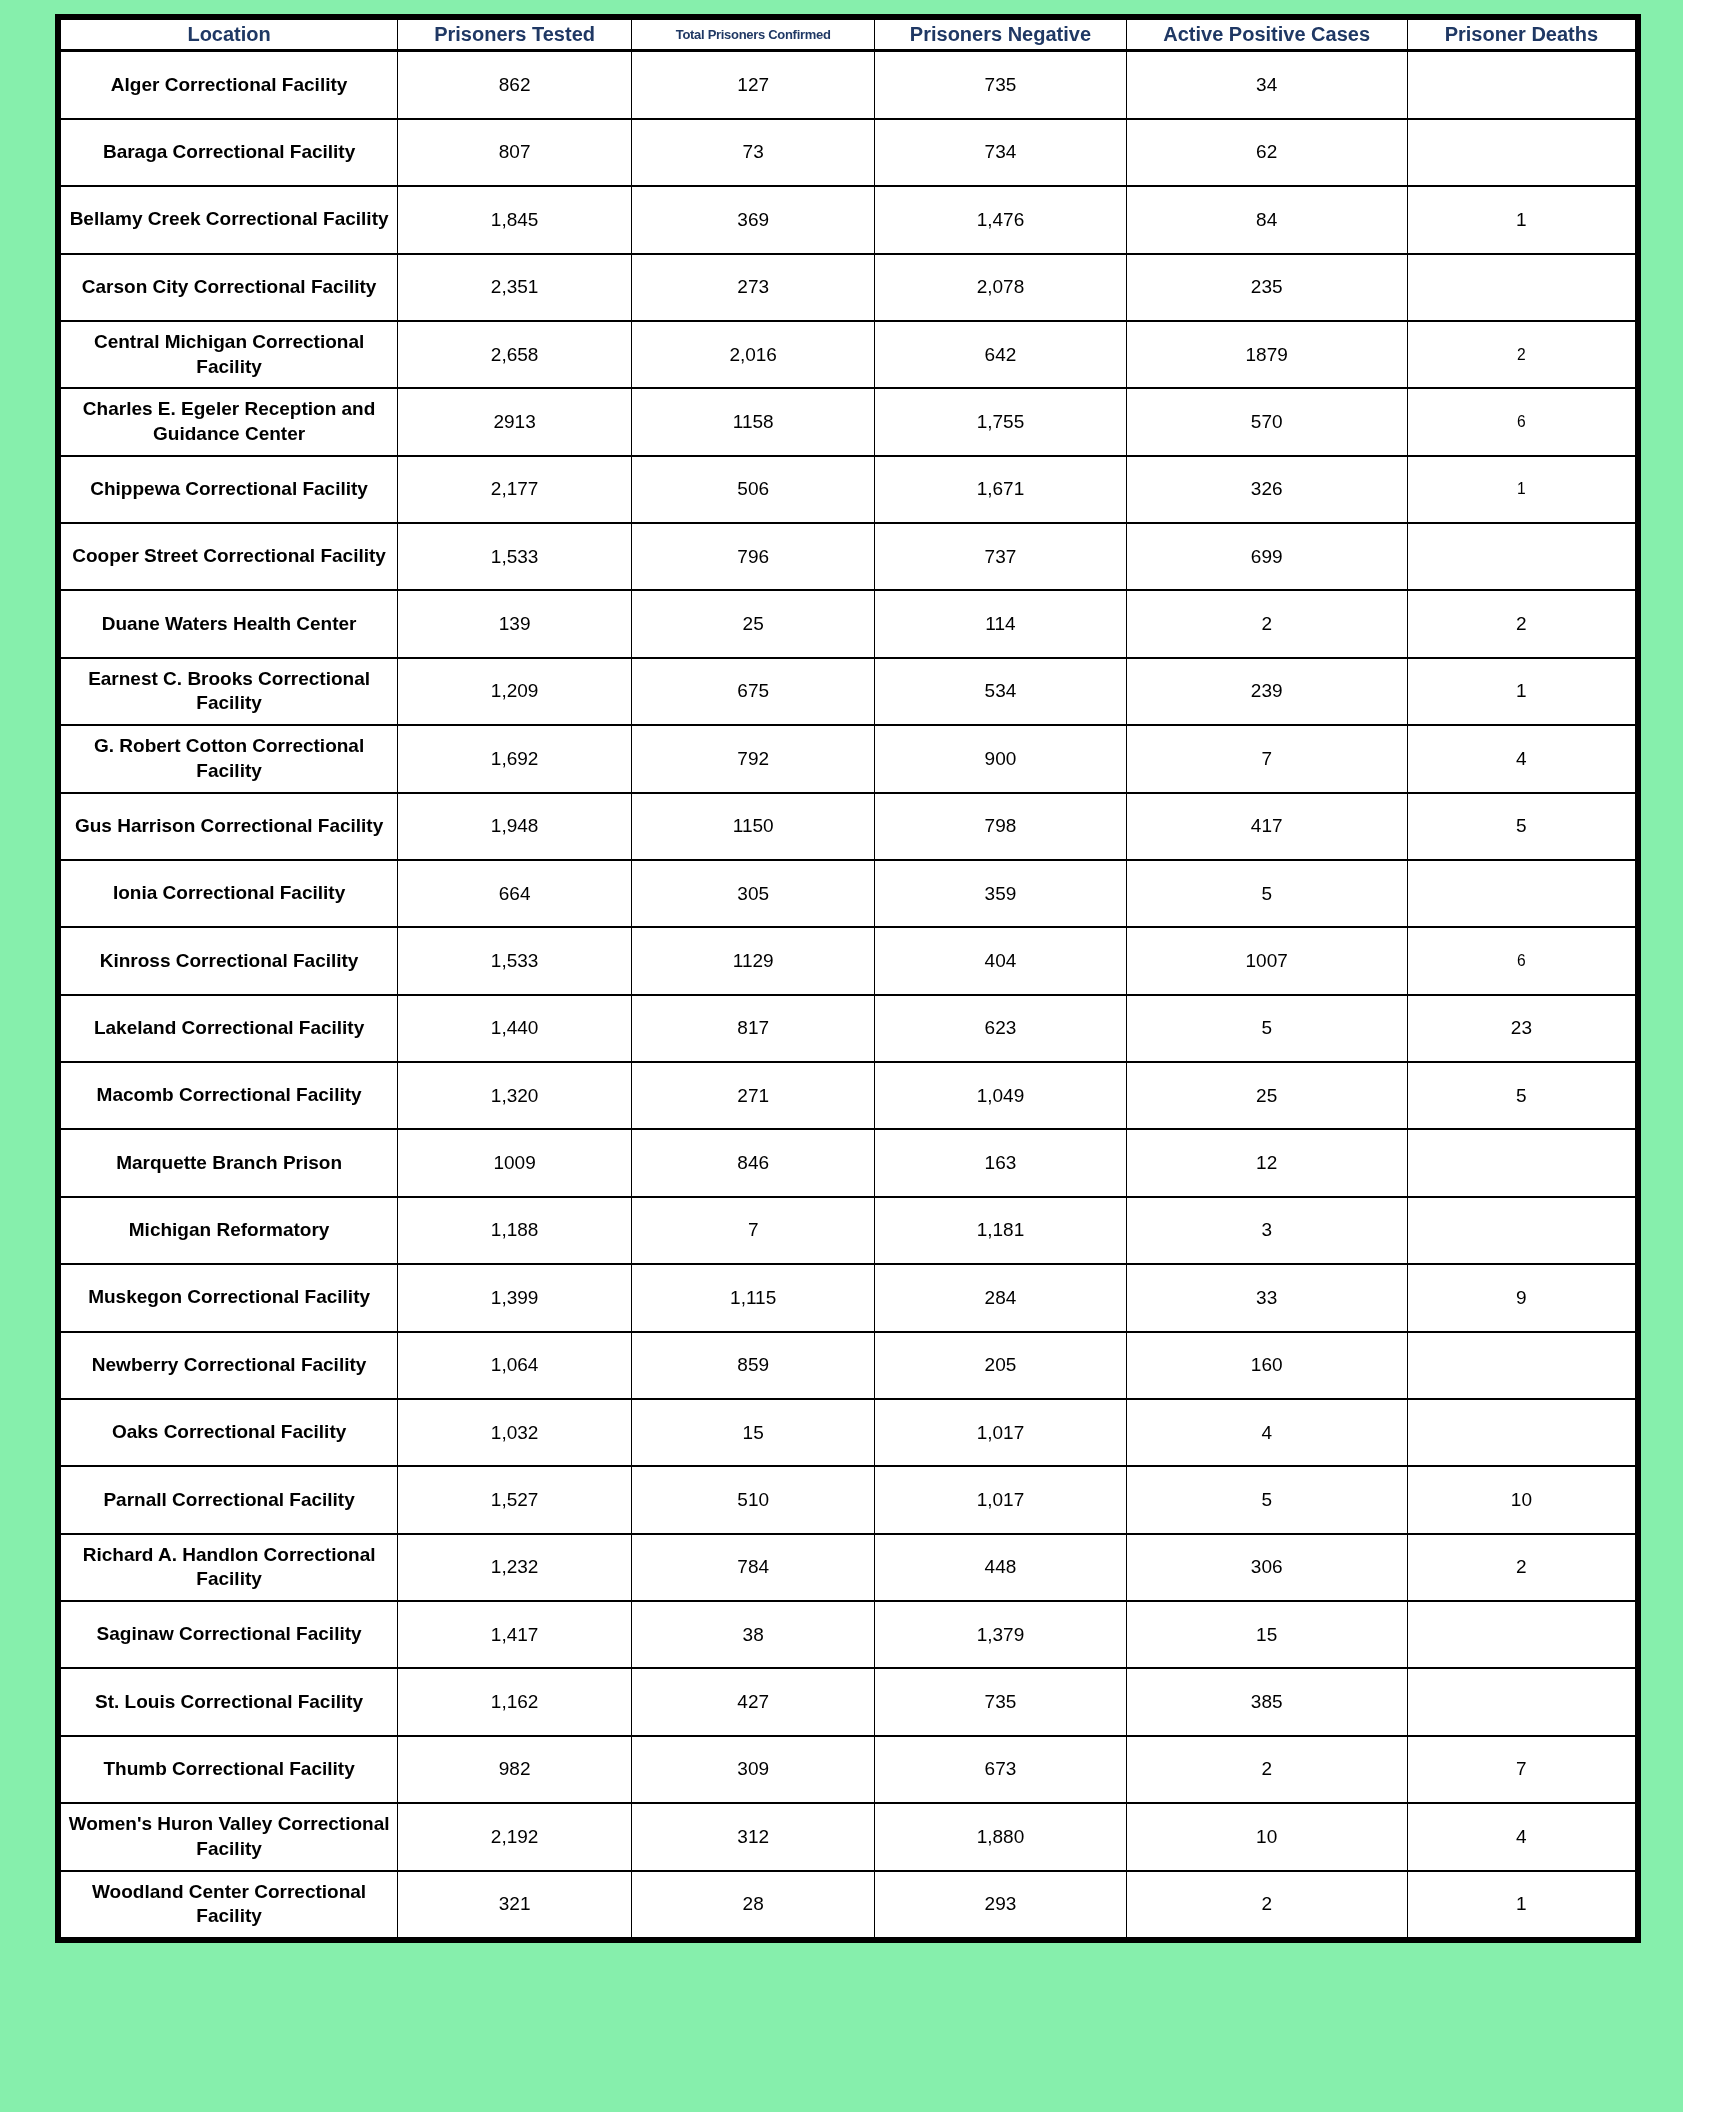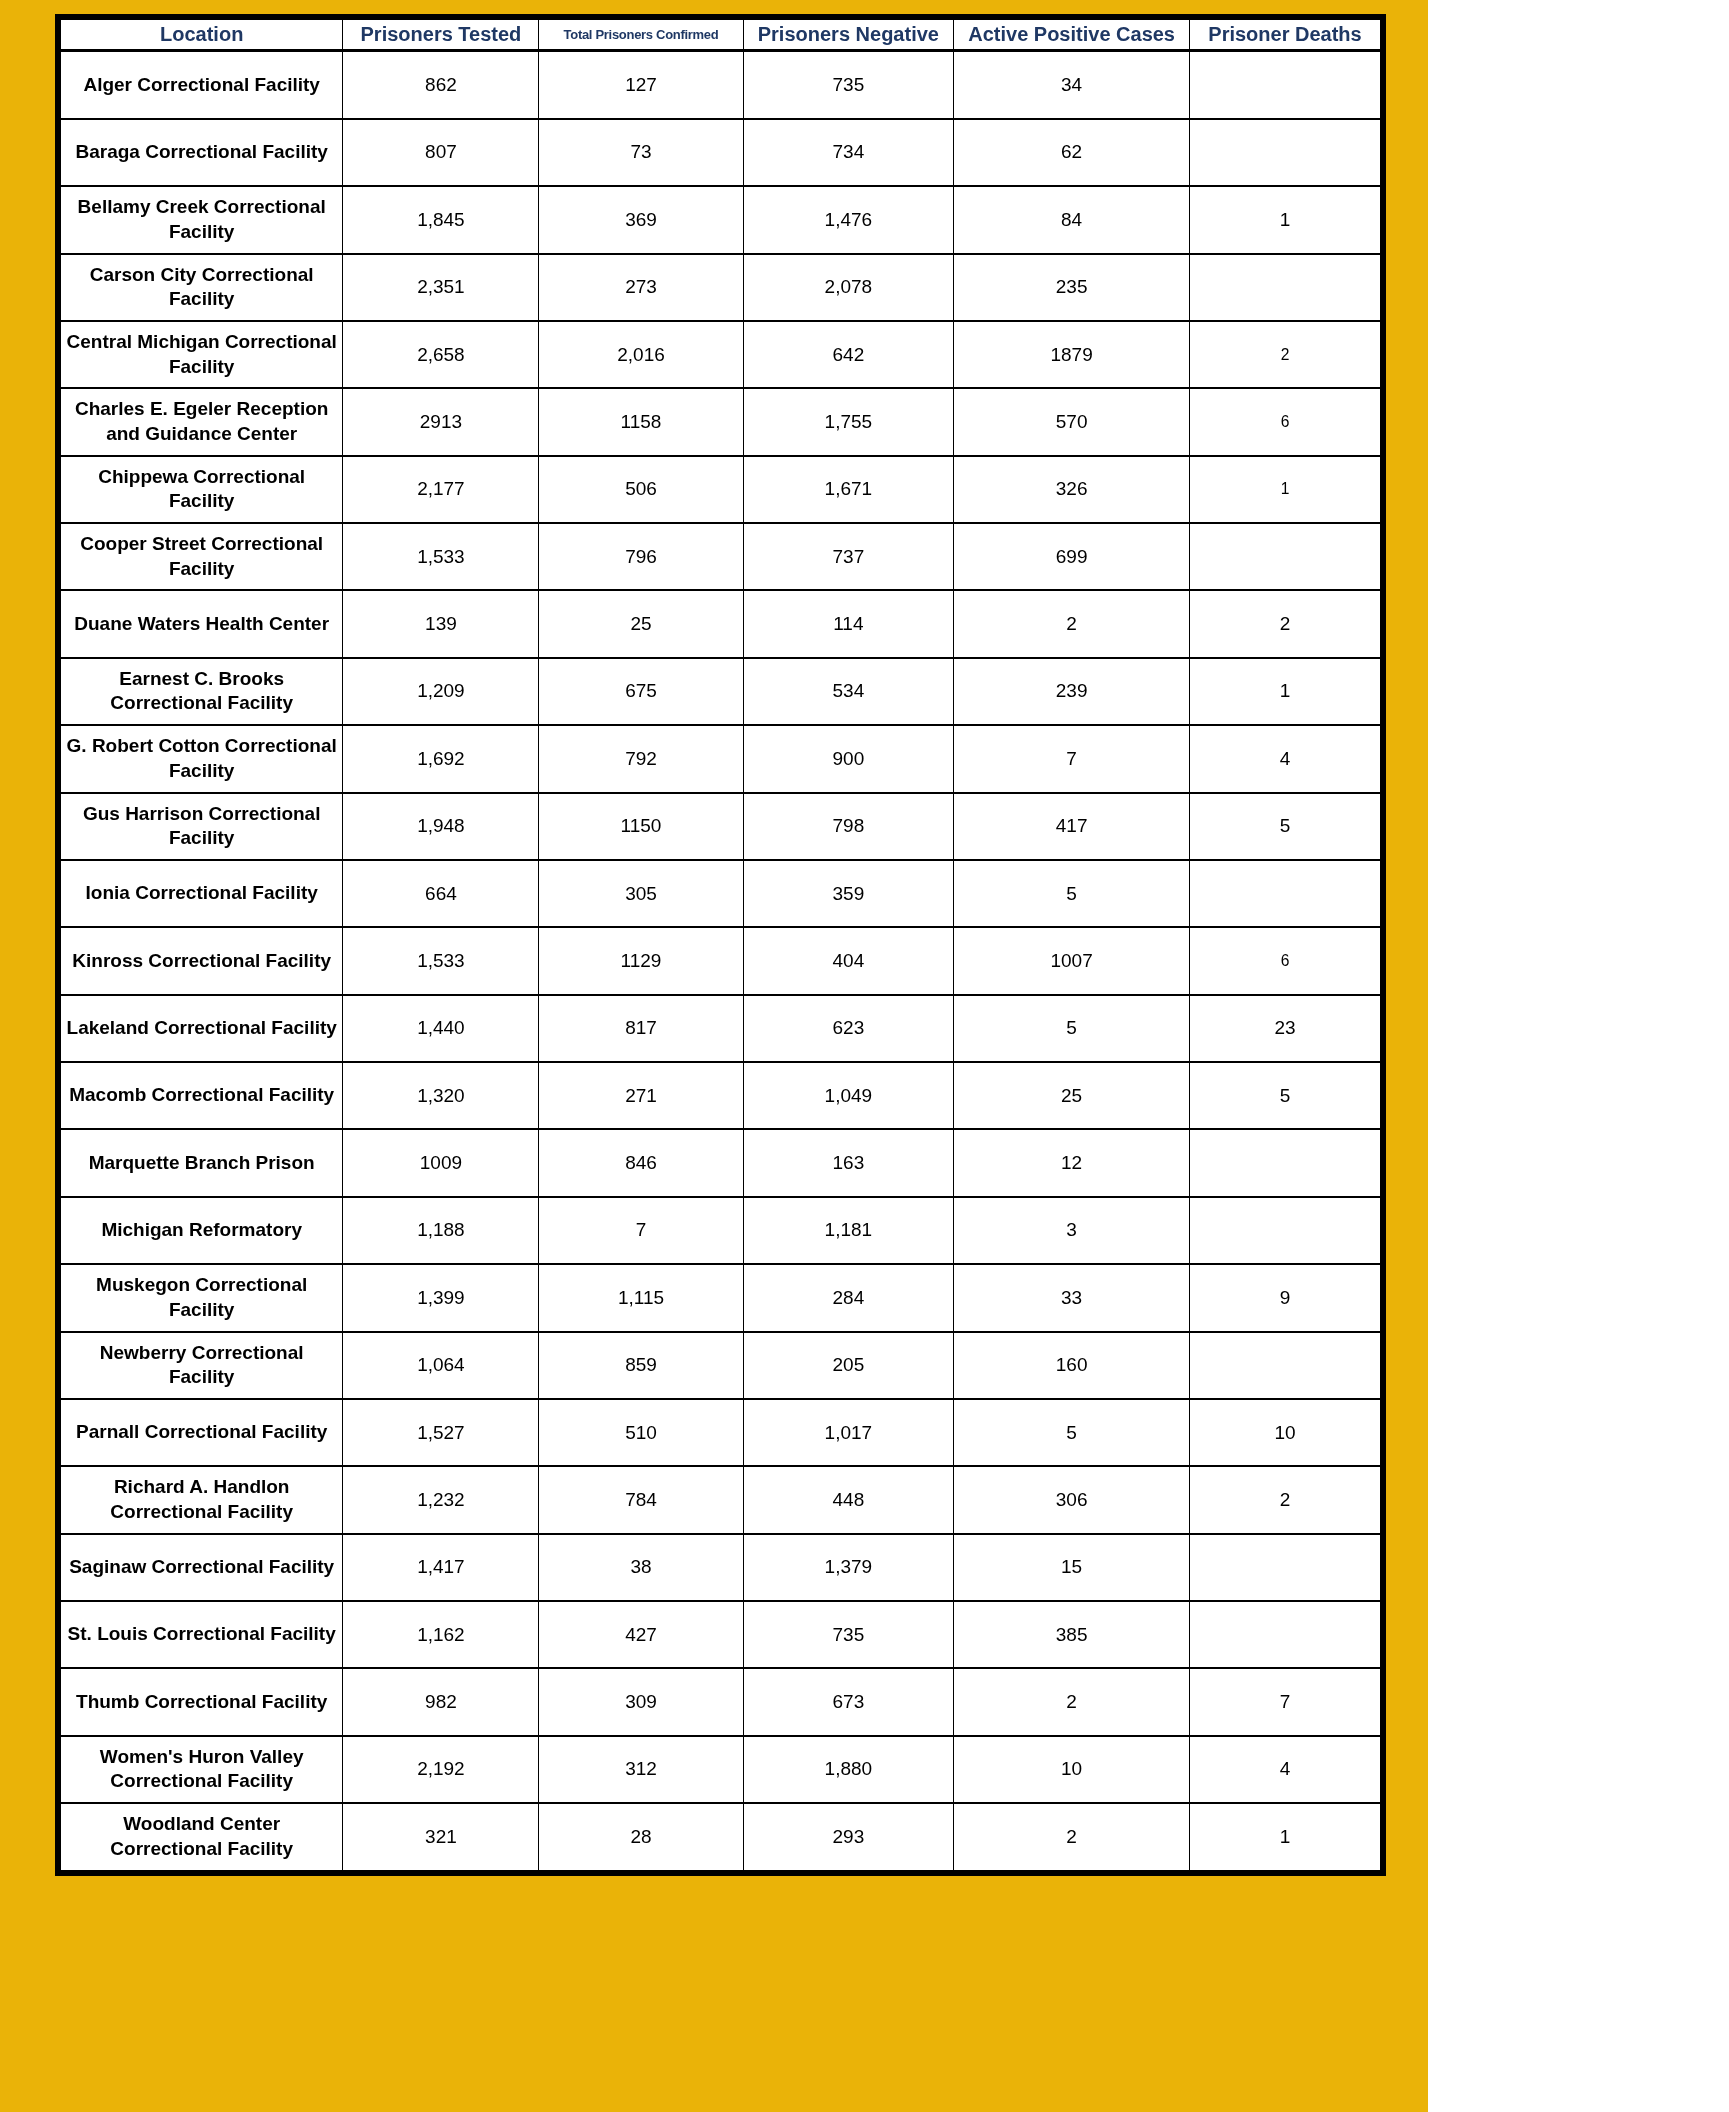--- a/index.html
+++ b/index.html
@@ -1,25 +1,25 @@
 <!DOCTYPE html>
 <html style="font-size:14px"><head>
 <meta charset="utf-8">
 <style>
   html, body {
     margin: 0;
     padding: 0;
     background: #ffffff;
   }
   .page {
-    width: 1428px;
+    width: 1683px;
     min-height: 2112px;
     box-sizing: border-box;
     padding: 14px 42px 17.3px 55px;
-    background: #eab308;
+    background: #86efac;
     font-family: "Liberation Sans", sans-serif;
   }
   table.data-table {
     width: 100%;
     border-collapse: collapse;
     table-layout: fixed;
     border: 6px solid #000000;
     background: #ffffff;
   }
   col.c0 { width: 21.5%; }
@@ -249,20 +249,28 @@
         </tr>
         <tr>
           <td class="loc">Newberry Correctional Facility</td>
           <td>1,064</td>
           <td>859</td>
           <td>205</td>
           <td>160</td>
           <td></td>
         </tr>
         <tr>
+          <td class="loc">Oaks Correctional Facility</td>
+          <td>1,032</td>
+          <td>15</td>
+          <td>1,017</td>
+          <td>4</td>
+          <td></td>
+        </tr>
+        <tr>
           <td class="loc">Parnall Correctional Facility</td>
           <td>1,527</td>
           <td>510</td>
           <td>1,017</td>
           <td>5</td>
           <td>10</td>
         </tr>
         <tr>
           <td class="loc">Richard A. Handlon Correctional Facility</td>
           <td>1,232</td>

